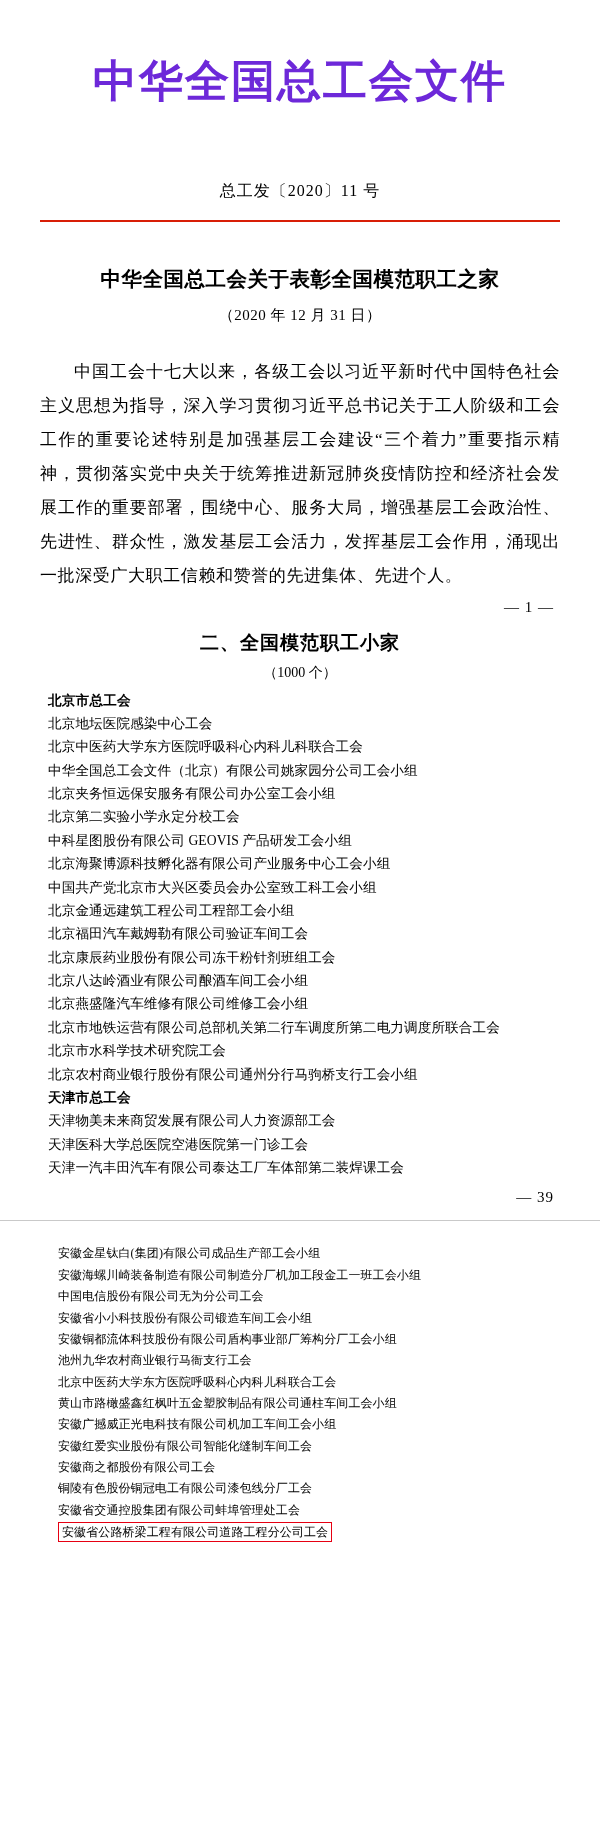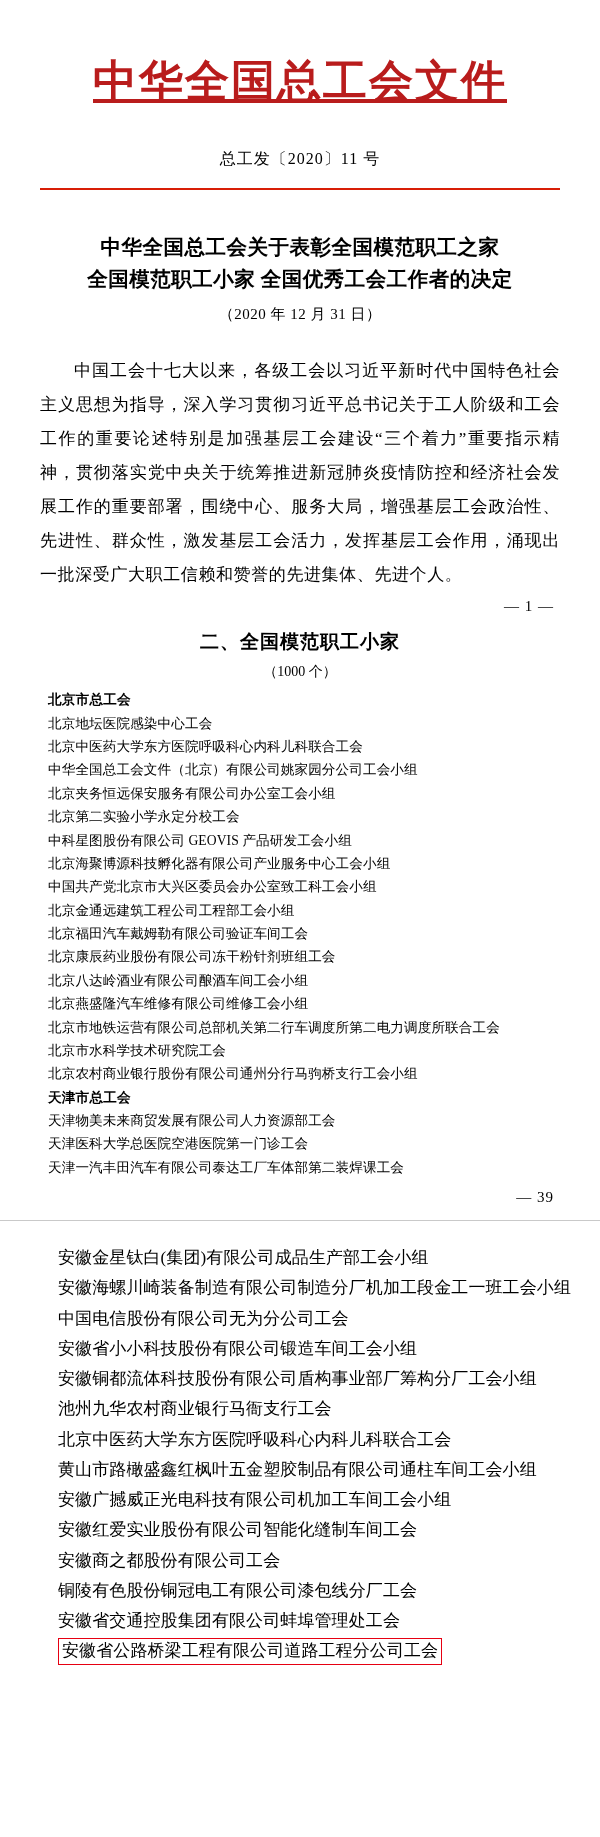--- a/index.html
+++ b/index.html
@@ -19,32 +19,31 @@
     padding-top: 4px;
     box-sizing: border-box;
   }
 
   
   .masthead {
     text-align: center;
     padding: 52px 0 0 0;
   }
   .masthead-title {
-    color: #b91c1c;
+    color: #6d28d9;
     font-size: 44px;
     font-weight: bold;
     letter-spacing: 2px;
     font-family: "Liberation Serif", "DejaVu Serif", serif;
     line-height: 1.2;
-    text-decoration: underline;
   }
   .doc-number {
     text-align: center;
     font-size: 16px;
-    margin-top: 40px;
+    margin-top: 72px;
     letter-spacing: 1px;
   }
   .red-rule {
     height: 2px;
     background: #d81e06;
     margin: 18px 40px 0 40px;
   }
 
   
   .title-block {
@@ -127,21 +126,21 @@
     border-top: 1px solid #c9c9c9;
     margin-top: 14px;
   }
 
   
   .list-wrap2 {
     padding: 0 38px 16px 58px;
     margin-top: 2px;
   }
   .list-item2 {
-    font-size: 17px;
+    font-size: 12px;
     line-height: 1.78;
     letter-spacing: 0.1px;
     white-space: nowrap;
   }
   .highlight-box {
     display: inline-block;
     border: 1.6px solid #e60012;
     padding: 1px 3px;
     margin: 1px 0;
     line-height: 1.35;
@@ -155,21 +154,20 @@
   <div class="masthead">
     <div class="masthead-title">中华全国总工会文件</div>
   </div>
 
   <div class="doc-number">总工发〔2020〕11 号</div>
 
   <div class="red-rule"></div>
 
   <div class="title-block">
     <div class="title-line">中华全国总工会关于表彰全国模范职工之家</div>
-    <div class="title-line">全国模范职工小家 全国优秀工会工作者的决定</div>
     <div class="title-date">（2020 年 12 月 31 日）</div>
   </div>
 
   <div class="body-wrap">
     <div class="para">中国工会十七大以来，各级工会以习近平新时代中国特色社会主义思想为指导，深入学习贯彻习近平总书记关于工人阶级和工会工作的重要论述特别是加强基层工会建设“三个着力”重要指示精神，贯彻落实党中央关于统筹推进新冠肺炎疫情防控和经济社会发展工作的重要部署，围绕中心、服务大局，增强基层工会政治性、先进性、群众性，激发基层工会活力，发挥基层工会作用，涌现出一批深受广大职工信赖和赞誉的先进集体、先进个人。</div>
   </div>
   <div class="page-num">— 1 —</div>
 
   <div class="section-heading">二、全国模范职工小家</div>
   <div class="section-count">（1000 个）</div>

